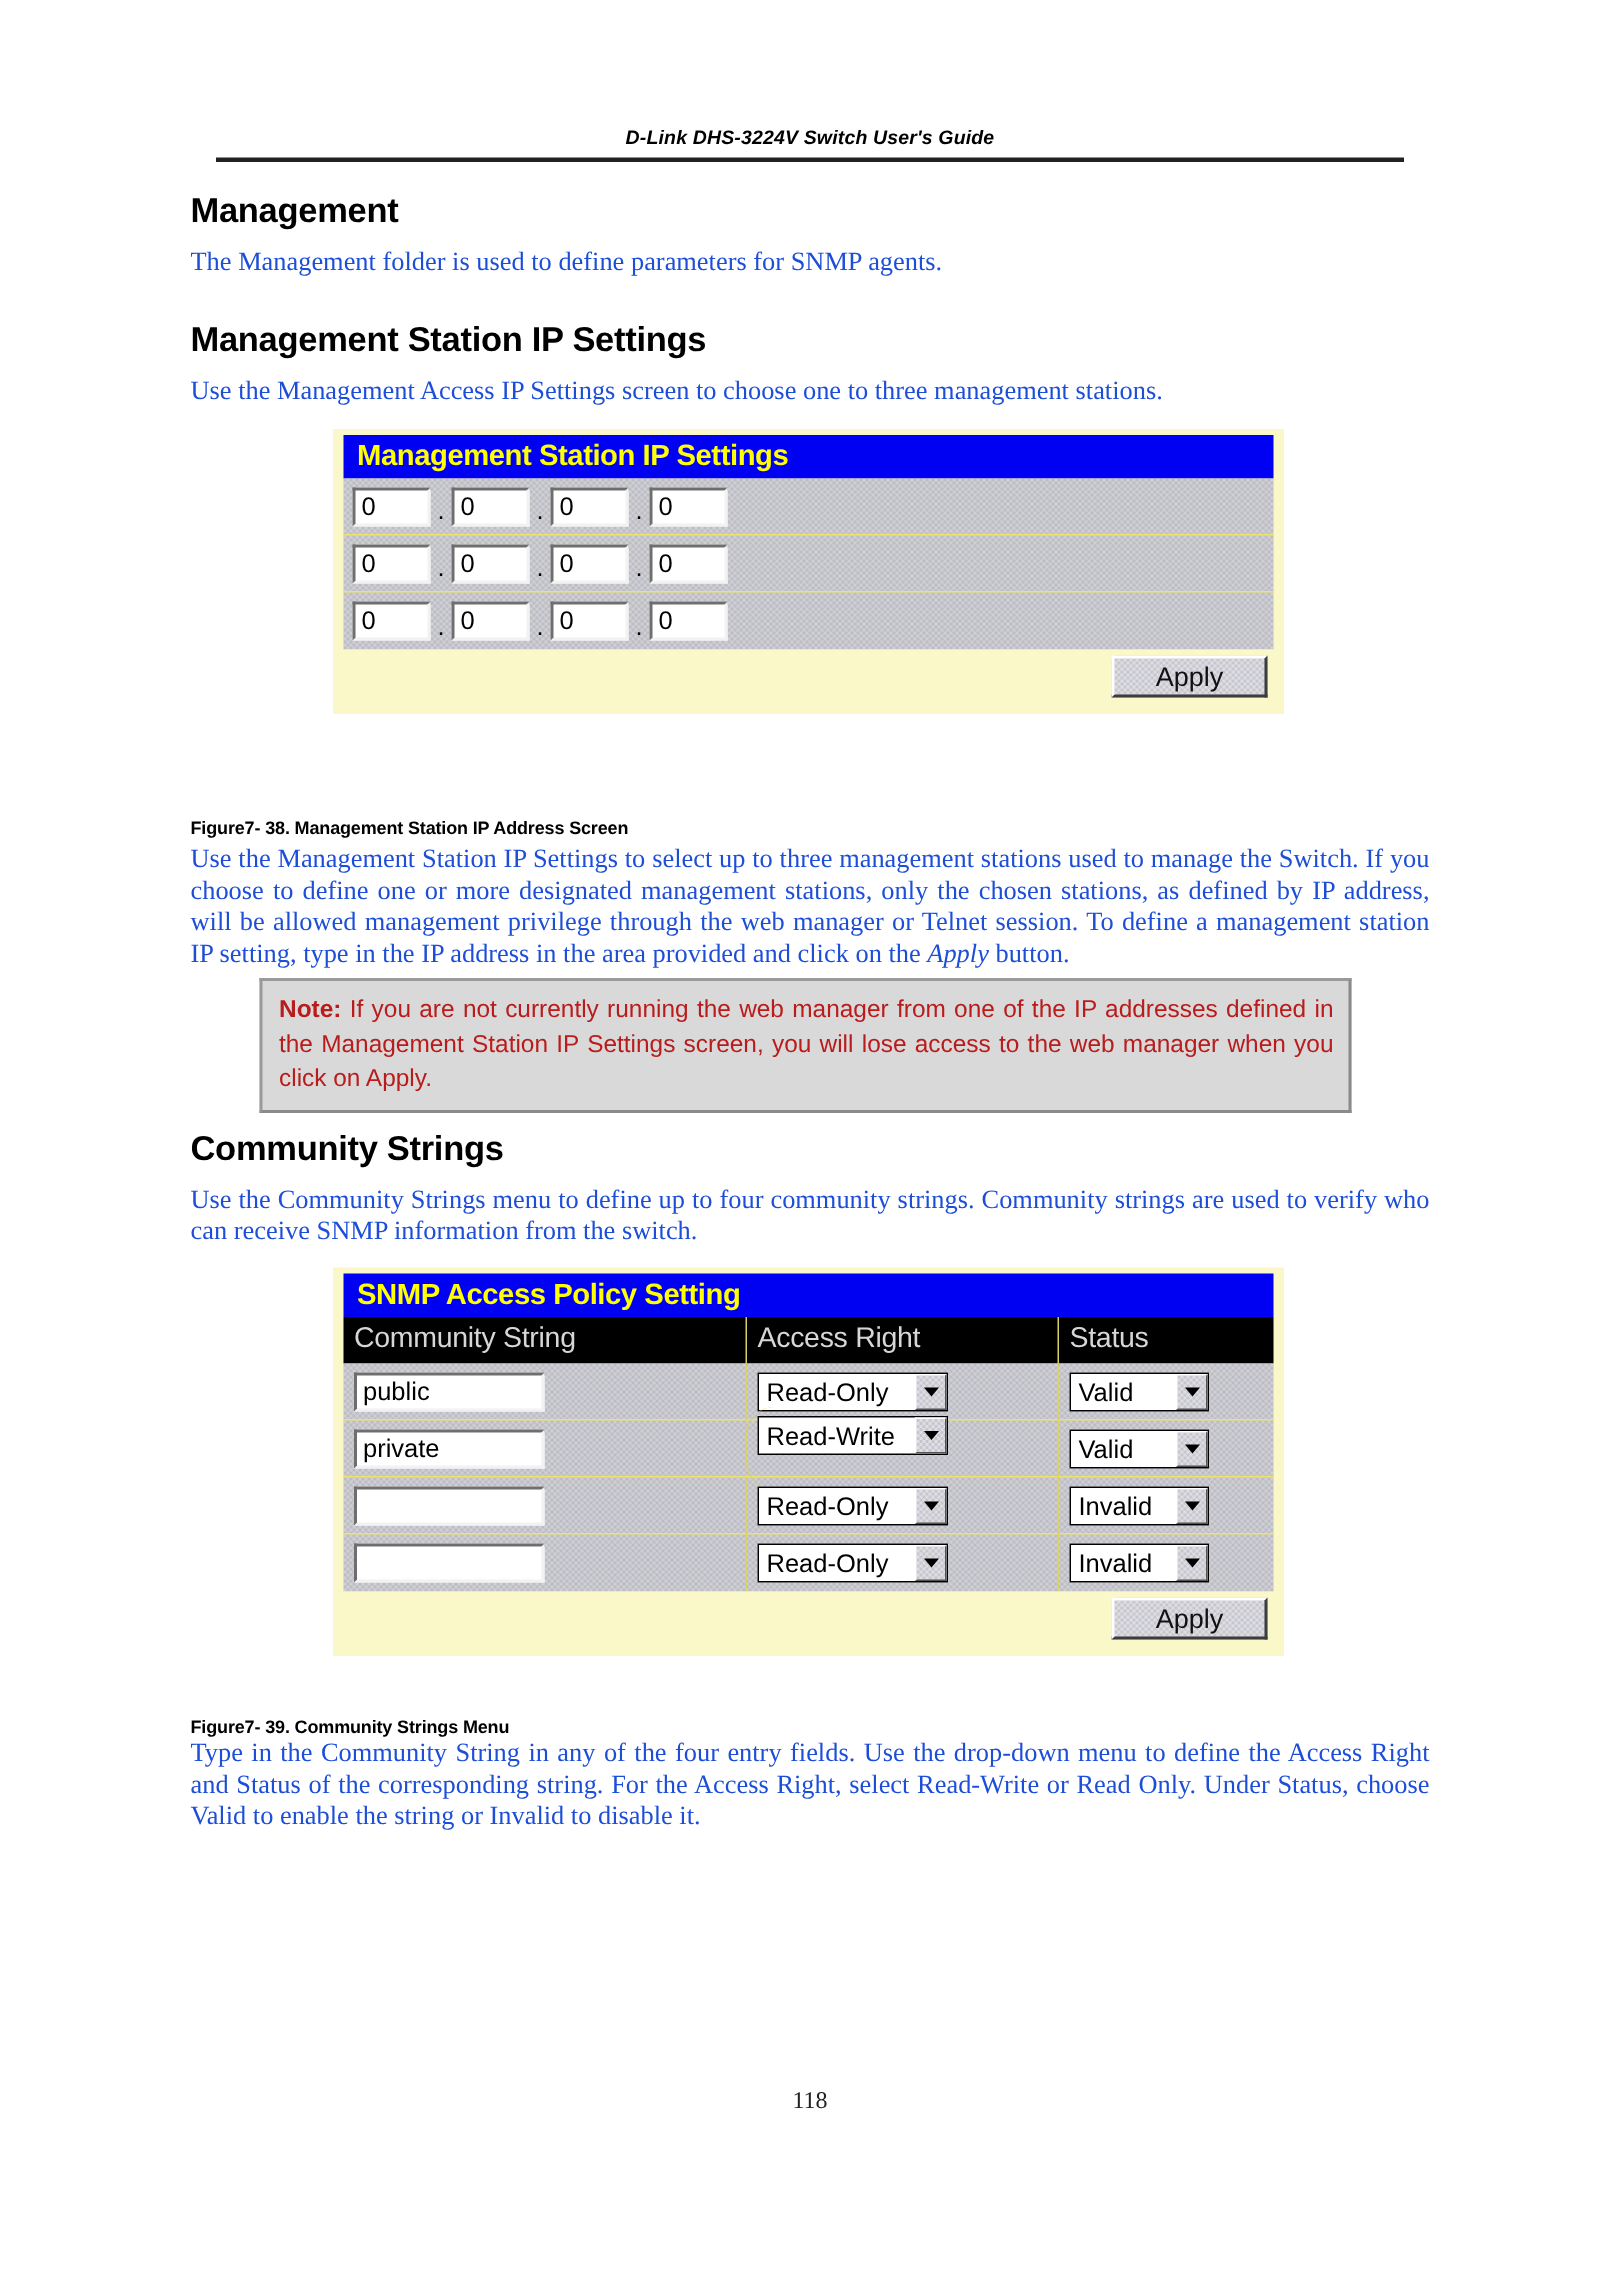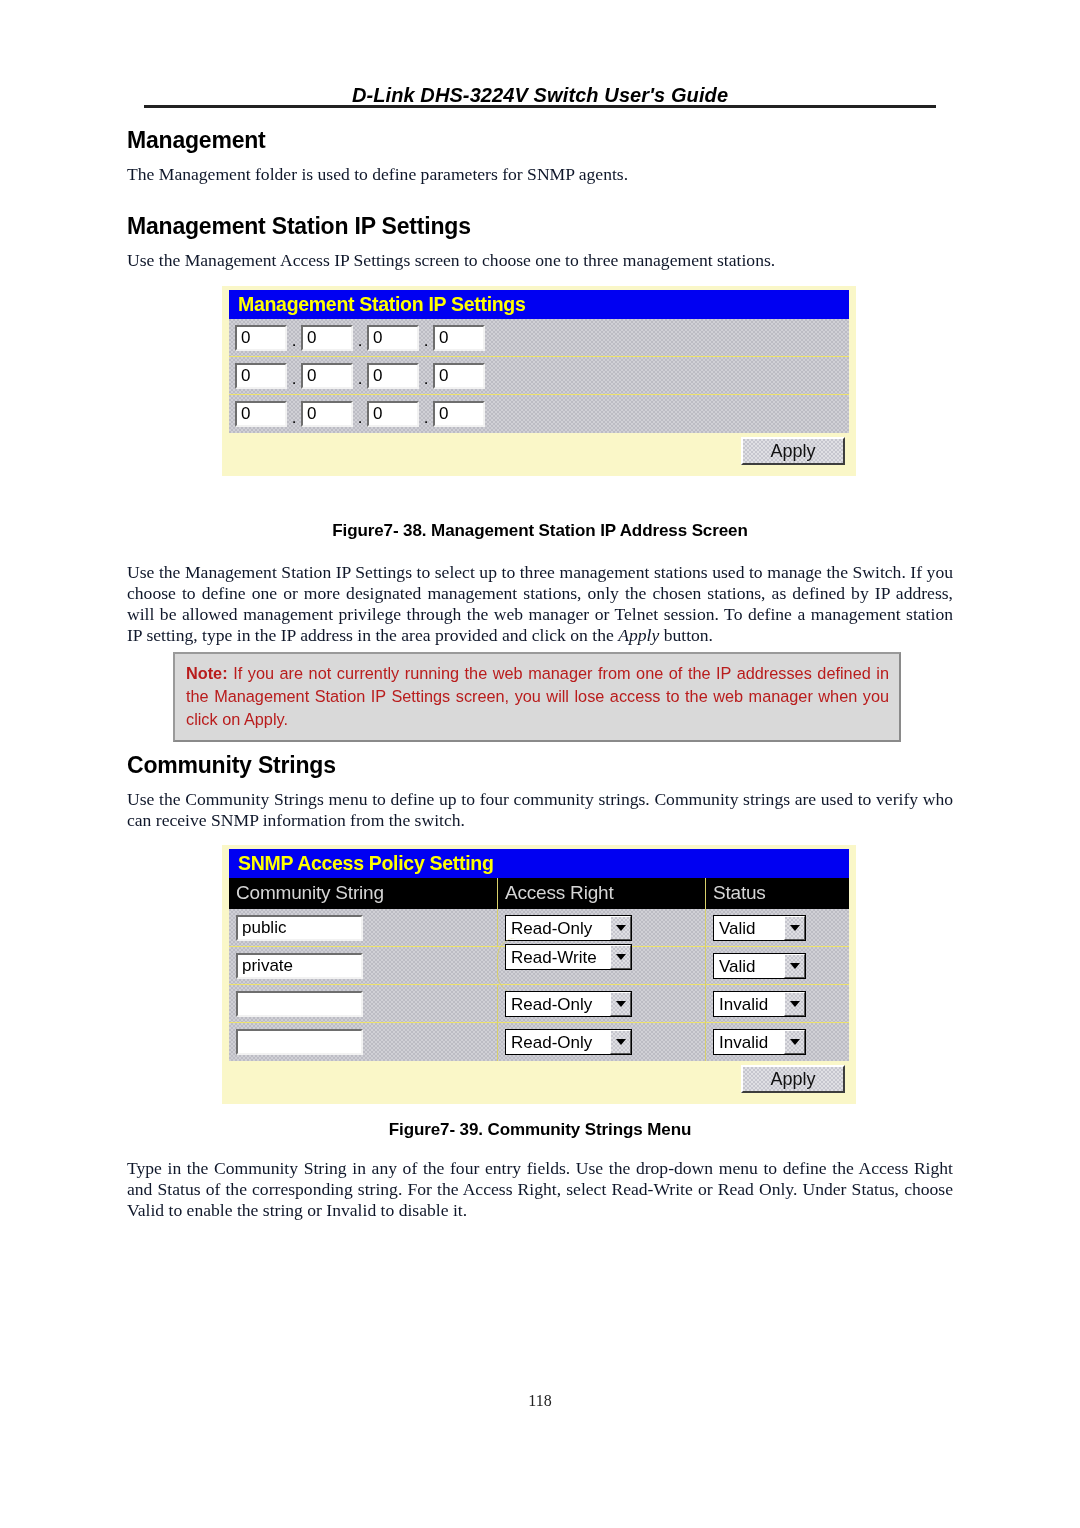--- a/index.html
+++ b/index.html
@@ -25,21 +25,21 @@
   
   .doc-header {
     position: absolute;
     left: 131px;
     top: 84px;
     width: 818px;
     text-align: center;
     font-family: "Liberation Sans", sans-serif;
     font-weight: bold;
     font-style: italic;
-    font-size: 20px;
+    font-size: 13px;
     letter-spacing: 0.1px;
   }
   .header-rule {
     position: absolute;
     left: 144px;
     top: 105px;
     width: 792px;
     height: 3px;
     background: #222222;
   }
@@ -58,35 +58,36 @@
 
   
   .para {
     position: absolute;
     left: 127px;
     width: 826px;
     font-family: "Liberation Serif", serif;
     font-size: 17.6px;
     line-height: 21px;
     text-align: justify;
-    color: #0f172a;
+    color: #1d4ed8;
   }
   .para.nojust { text-align: left; }
   .para i { font-style: italic; }
 
   
   .caption {
     position: absolute;
     left: 127px;
     width: 826px;
-    text-align: center;
+    text-align: left;
     font-family: "Liberation Sans", sans-serif;
     font-weight: bold;
-    font-size: 17px;
+    font-size: 12px;
     letter-spacing: -0.1px;
+    margin-top: 24px;
   }
 
   
   .note-box {
     position: absolute;
     left: 173px;
     top: 652px;
     width: 728px;
     padding: 8px 10px 9px 11px;
     background: #d9d9d9;

